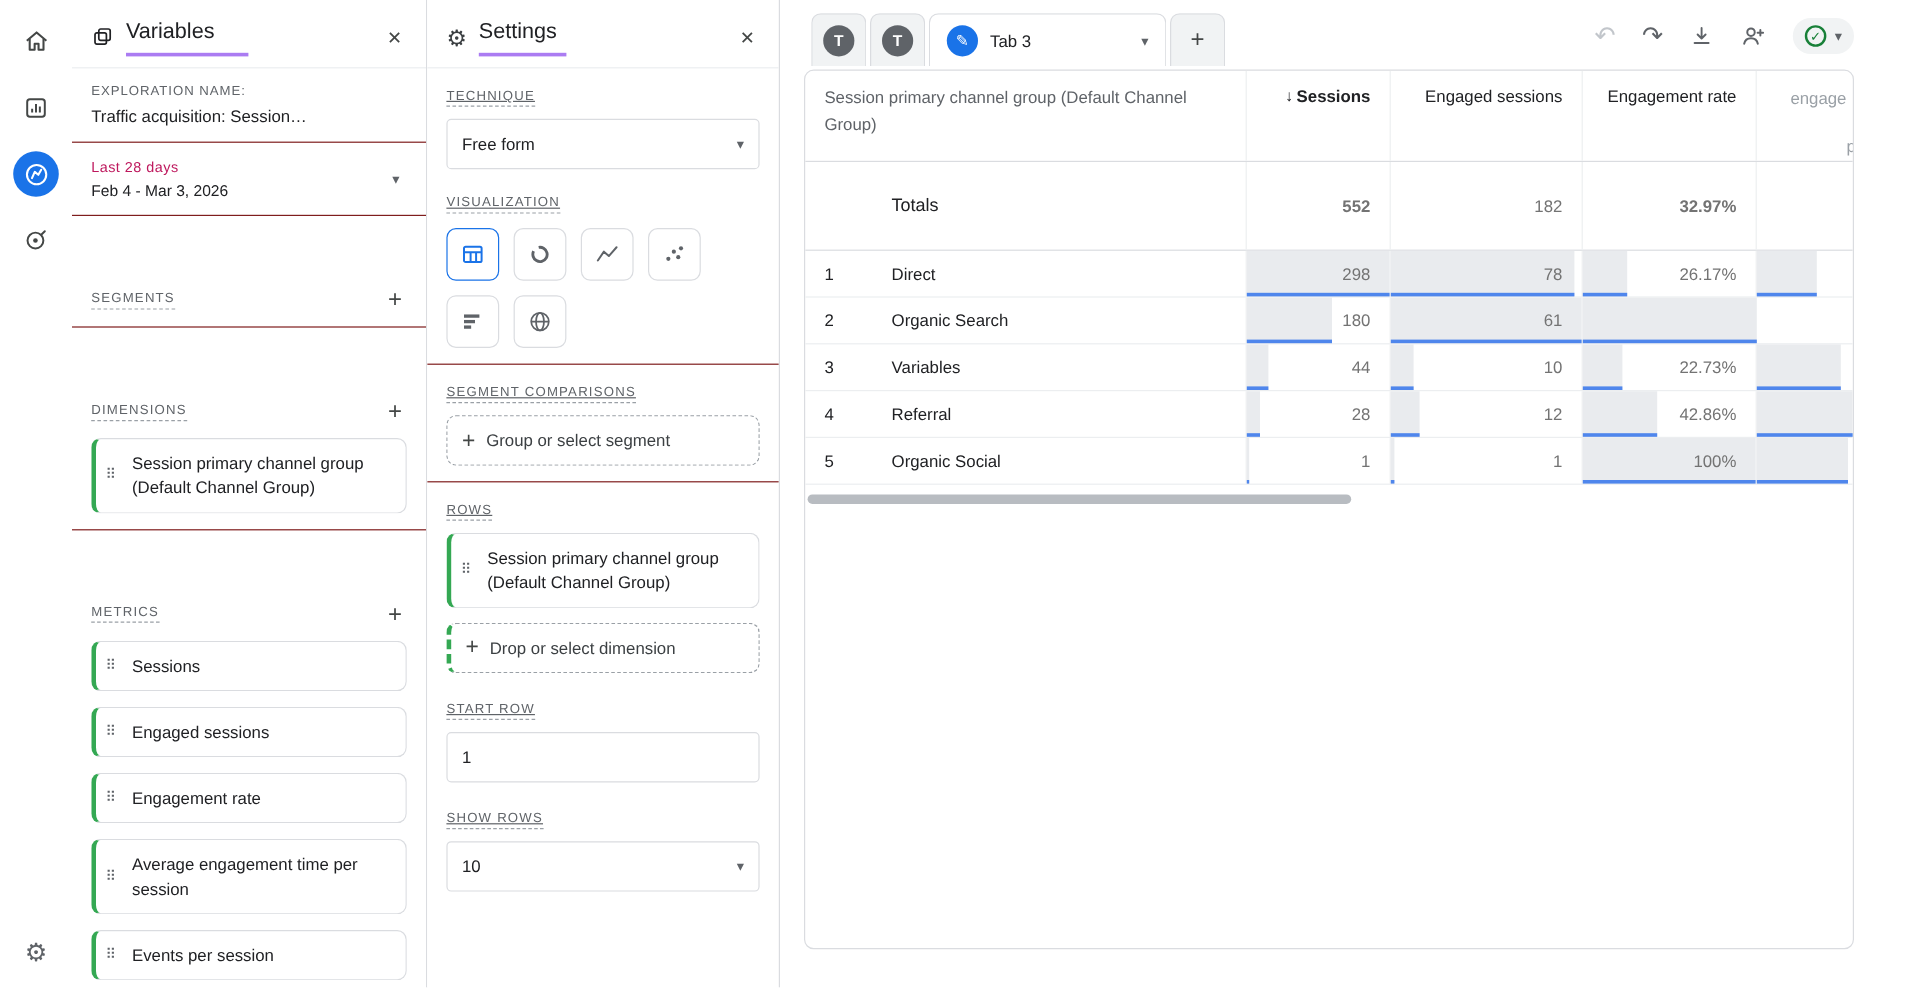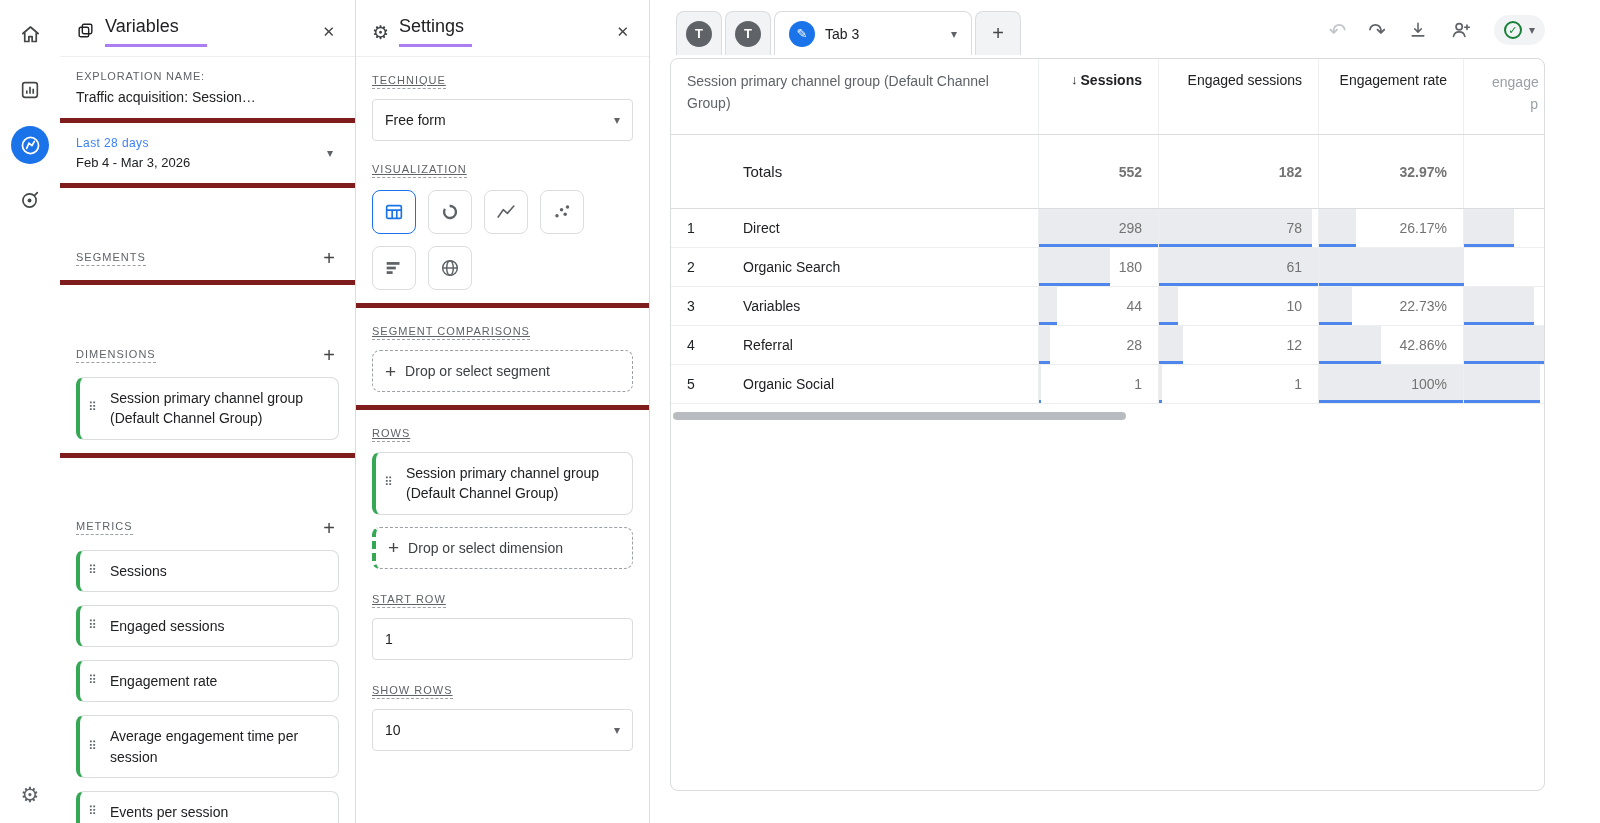--- a/index.html
+++ b/index.html
@@ -25,28 +25,28 @@
   .panel-header { display:flex; align-items:center; padding:16px 16px 8px; gap:10px;
     border-bottom:1px solid #eceef0; min-height:57px; }
   .panel-title { font-size:18px; color:#202124; border-bottom:3px solid var(--purple);
     padding-bottom:7px; line-height:1.1; }
   .panel-title.wide { padding-right:28px; }
   .panel-title.narrow { padding-right:8px; }
   .hdr-icon { color:#202124; margin-top:1px; }
   .hdr-gear { font-size:19px; line-height:1; color:#3c4043; margin-top:0; }
   .close-x { margin-left:auto; font-size:15px; color:#444746; cursor:pointer; padding:2px 4px; }
 
-  .block { padding:13px 16px; border-bottom:5px solid #7f1d1d; }
+  .block { padding:13px 16px; border-bottom:1px solid #7f1d1d; }
   .block.last { border-bottom:none; }
   .micro { font-size:11px; letter-spacing:.8px; color:#5f6368; }
   .exp-name { font-size:14px; color:#202124; margin-top:7px; white-space:nowrap;
     overflow:hidden; text-overflow:ellipsis; }
 
   .date-row { display:flex; align-items:center; cursor:pointer; }
-  .date-line1 { font-size:12px; letter-spacing:.4px; color:#3b82f6; }
+  .date-line1 { font-size:12px; letter-spacing:.4px; color:#be185d; }
   .date-line2 { font-size:13px; color:#202124; margin-top:5px; }
   .caret { color:#5f6368; font-size:12px; }
   .date-row .caret { margin-left:auto; margin-right:6px; }
 
   .sec-row { display:flex; align-items:center;margin-top:48px; }
   .sec-label { font-size:11px; letter-spacing:1px; color:#5f6368;
     border-bottom:1px dashed #9aa0a6; padding-bottom:2px; }
   .plus-btn { margin-left:auto; font-size:20px; line-height:18px; color:#444746;
     cursor:pointer; padding:0 4px; }
 
@@ -115,21 +115,21 @@
   .trow.hdr { height:76px; border-bottom:1px solid var(--border); }
   .trow.totals { height:74px; border-bottom:1px solid var(--border); }
   .trow.body { height:39px; border-bottom:1px solid #eceef0; }
   .cell { border-right:1px solid #edeff1; display:flex; align-items:center; font-size:14px; }
   .cell:last-child { border-right:none; }
   .h-dim { color:#5f6368; padding:12px 16px; align-items:flex-start; line-height:1.55; }
   .h-num { justify-content:flex-end; align-items:flex-start; padding:13px 16px; color:#202124;
     gap:3px; cursor:pointer; }
   .h-num.sorted { font-weight:700; }
   .sort-arrow { font-size:13px; font-weight:400; color:#202124; }
-  .h-partial { color:#9aa0a6; padding:13px 4px 0 28px; display:flex; flex-direction:column;
+  .h-partial { color:#9aa0a6; padding:13px 4px 0 28px; display:flex; flex-direction:row;
     align-items:flex-start; line-height:1.55; }
   .h-partial .hp2 { align-self:flex-end; padding-right:2px; }
   .t-label { padding-left:72px; font-size:15px; color:#202124; }
   .num { position:relative; justify-content:flex-end; padding:0 16px; color:#737373; }
   .num .bar { position:absolute; left:0; top:0; bottom:0; background:var(--bar-fill);
     border-bottom:3px solid var(--bar-blue); }
   .num .val { position:relative; z-index:1; }
   .dimcell { padding-left:16px; color:#202124; }
   .dimcell .idx { width:56px; flex-shrink:0; }
   .extra { padding:0; }
@@ -307,21 +307,21 @@
               <path d="M4 12h16"></path>
             </svg>
         </div>
       </div>
     </div>
 
     <div class="block">
       <span class="sec-label ctl-label">SEGMENT COMPARISONS</span>
       <div class="dropzone">
         <span class="dz-plus">+</span>
-        <span>Drop or select segment</span>
+        <span>Group or select segment</span>
       </div>
     </div>
 
     <div class="block last">
       <span class="sec-label ctl-label">ROWS</span>
       <div class="chip">
         <span class="handle">⠿</span>
         <span>Session primary channel group (Default Channel Group)</span>
       </div>
       <div class="dropzone dim mt12">
@@ -408,21 +408,21 @@
       </div>
 
       <div class="trow totals">
         <div class="cell">
             <span class="t-label">Totals</span>
           </div>
         <div class="cell num">
             <span class="val" style="font-weight:700">552</span>
           </div>
         <div class="cell num">
-            <span class="val" style="font-weight:700">182</span>
+            <span class="val" style="font-weight:400">182</span>
           </div>
         <div class="cell num">
             <span class="val" style="font-weight:700">32.97%</span>
           </div>
         <div class="cell extra"></div>
       </div>
 
       <div class="trow body">
         <div class="cell dimcell">
             <span class="idx">1</span>

